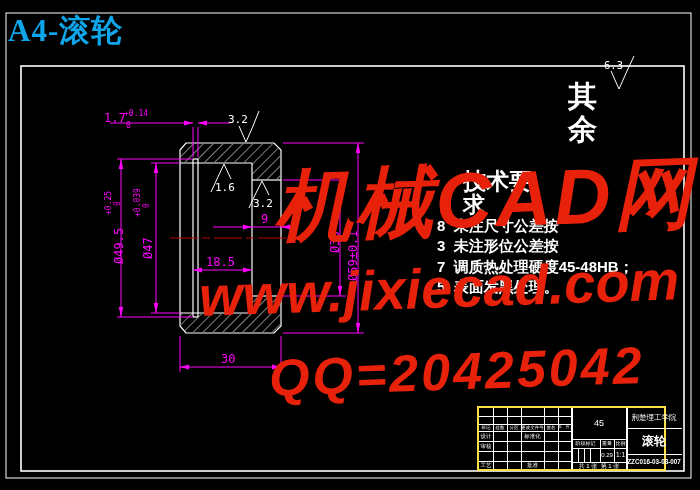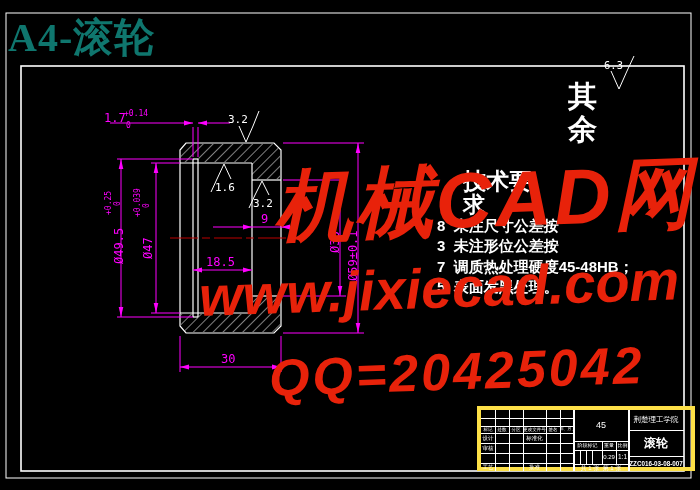--- a/index.html
+++ b/index.html
@@ -1,38 +1,38 @@
 <!DOCTYPE html>
 <html><head>
 <meta charset="utf-8">
 <style>
   html,body{margin:0;padding:0;background:#000;}
   #stage{position:relative;width:700px;height:490px;background:#000;overflow:hidden;
          font-family:"Liberation Sans",sans-serif;}
   #stage *{box-sizing:border-box;}
   .abs{position:absolute;}
   
-  .sheet-title{left:8px;top:10px;color:#0f766e;font-family:"Liberation Serif",serif;
-               font-weight:bold;font-size:40px;letter-spacing:1px;white-space:pre;}
+  .sheet-title{left:8px;top:10px;color:#0ea5e9;font-family:"Liberation Serif",serif;
+               font-weight:bold;font-size:31px;letter-spacing:1px;white-space:pre;}
   
   .surf-note{left:566px;top:56px;width:33px;color:#fff;font-weight:bold;font-size:29px;
              line-height:33px;word-break:break-all;text-align:center;margin-top:24px;}
   
   .tech{left:430px;top:168px;width:262px;color:#fff;}
   .tech .h1{margin-left:33px;font-size:23px;font-weight:bold;line-height:26px;white-space:pre;}
   .tech .h2{margin-left:33px;font-size:22px;font-weight:bold;line-height:22px;white-space:pre;}
   .tech .ln{font-size:15px;font-weight:bold;line-height:20.3px;white-space:pre;}
   .tech .ln.num{padding-left:7px;}
   
   .wm{color:#e8220a;font-weight:bold;font-style:italic;transform-origin:left top;white-space:pre;z-index:30;}
   .wm1{left:272px;top:156px;font-size:78px;transform:rotate(-2deg);letter-spacing:3px;}
   .wm2{left:198px;top:264px;font-size:56px;transform:rotate(-2deg);}
   .wm3{left:268px;top:348px;font-size:52px;transform:rotate(-2deg);letter-spacing:3px;}
   
-  .tb{left:477px;top:406px;width:218px;height:65px;border:4px solid #fde047;z-index:10;}
+  .tb{left:477px;top:406px;width:189px;height:65px;border:2px solid #fde047;z-index:10;}
   .tb .vline,.tb .hline{position:absolute;background:#fff;}
   .tb .cell{position:absolute;color:#fff;text-align:center;overflow:hidden;white-space:pre;}
   svg text{font-family:"DejaVu Sans Mono",monospace;}
 </style>
 </head>
 <body>
 
 <div id="stage">
 
   <svg class="abs" style="left:0;top:0;" width="700" height="490" viewBox="0 0 700 490">

